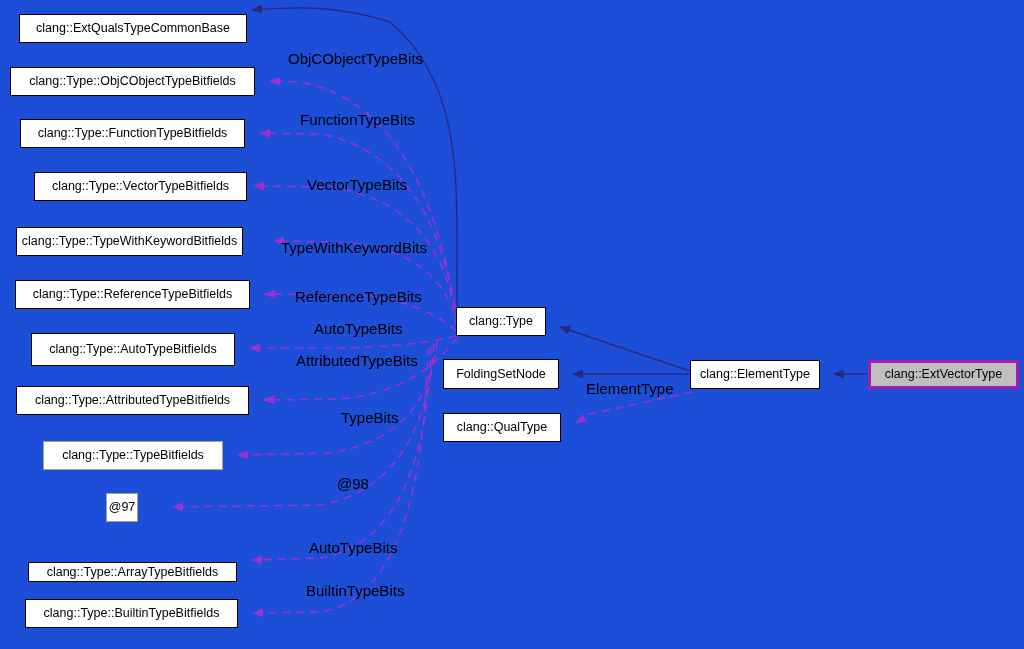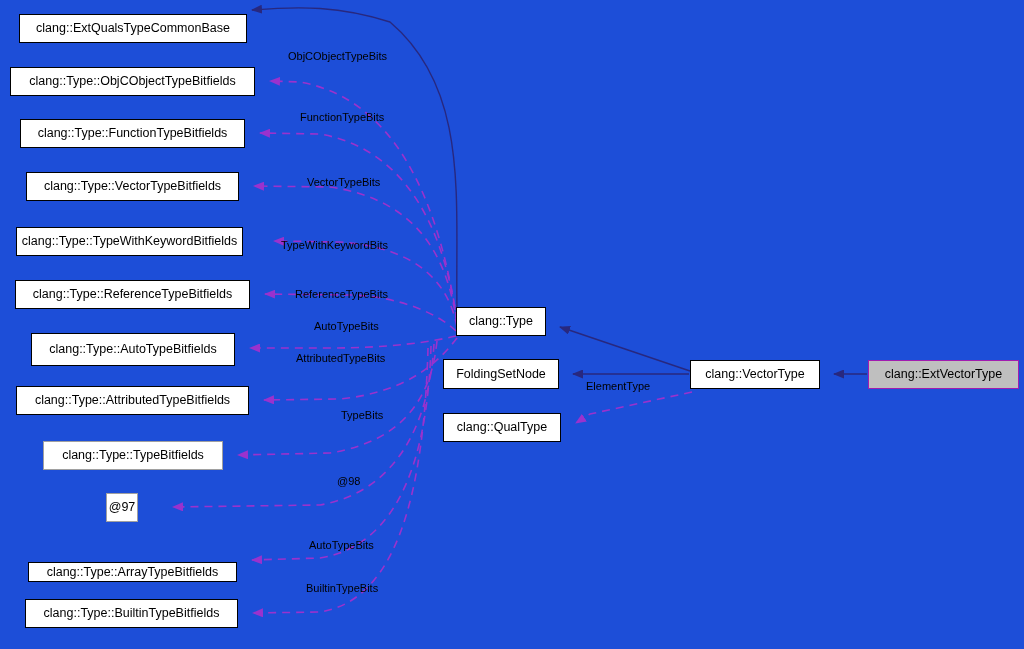--- a/index.html
+++ b/index.html
@@ -3,22 +3,22 @@
 <meta charset="utf-8">
 <style>
   html,body{margin:0;padding:0;background:#ffffff;}
   body{font-family:"Liberation Sans",sans-serif;}
   #diagram{position:relative;width:1024px;height:649px;background:#1d4ed8;overflow:hidden;}
   svg.edges{position:absolute;left:0;top:0;width:1024px;height:649px;}
   .node{position:absolute;box-sizing:border-box;background:#ffffff;border:1px solid #000000;
         display:flex;align-items:center;justify-content:center;
         font-size:12.5px;color:#000000;white-space:nowrap;line-height:1;}
   .node.grey-border{border:1px solid #a0a0a0;}
-  .node.highlight{background:#bfbfbf;border:1px solid #a21caf;}
-  .edge-label{position:absolute;font-size:11px;color:#000000;white-space:nowrap;
+  .node.highlight{background:#bfbfbf;border:3px solid #a21caf;}
+  .edge-label{position:absolute;font-size:15px;color:#000000;white-space:nowrap;
               line-height:1;background:transparent;}
 </style>
 </head>
 <body>
 
 <div id="diagram">
 
   <svg class="edges" viewBox="0 0 1024 649" xmlns="http://www.w3.org/2000/svg">
     <defs>
       <marker id="navy-arrow" markerWidth="11" markerHeight="9" refX="10" refY="4.5" orient="auto" markerUnits="userSpaceOnUse">
@@ -54,21 +54,21 @@
 
   <div class="node" style="left:19px;top:14px;width:228px;height:29px;">
     <span>clang::ExtQualsTypeCommonBase</span>
   </div>
   <div class="node" style="left:10px;top:67px;width:245px;height:29px;">
     <span>clang::Type::ObjCObjectTypeBitfields</span>
   </div>
   <div class="node" style="left:20px;top:119px;width:225px;height:29px;">
     <span>clang::Type::FunctionTypeBitfields</span>
   </div>
-  <div class="node" style="left:26px;top:172px;width:213px;height:29px;">
+  <div class="node" style="left:34px;top:172px;width:213px;height:29px;">
     <span>clang::Type::VectorTypeBitfields</span>
   </div>
   <div class="node" style="left:16px;top:227px;width:227px;height:29px;">
     <span>clang::Type::TypeWithKeywordBitfields</span>
   </div>
   <div class="node" style="left:15px;top:280px;width:235px;height:29px;">
     <span>clang::Type::ReferenceTypeBitfields</span>
   </div>
   <div class="node" style="left:31px;top:333px;width:204px;height:33px;">
     <span>clang::Type::AutoTypeBitfields</span>
@@ -92,21 +92,21 @@
   <div class="node" style="left:456px;top:307px;width:90px;height:29px;">
     <span>clang::Type</span>
   </div>
   <div class="node" style="left:443px;top:359px;width:116px;height:30px;">
     <span>FoldingSetNode</span>
   </div>
   <div class="node" style="left:443px;top:413px;width:118px;height:29px;">
     <span>clang::QualType</span>
   </div>
   <div class="node" style="left:690px;top:360px;width:130px;height:29px;">
-    <span>clang::VectorType</span>
+    <span>clang::ElementType</span>
   </div>
   <div class="node highlight" style="left:868px;top:360px;width:151px;height:29px;">
     <span>clang::ExtVectorType</span>
   </div>
 
   <div class="edge-label" style="left:288px;top:51px;">ObjCObjectTypeBits</div>
   <div class="edge-label" style="left:300px;top:112px;">FunctionTypeBits</div>
   <div class="edge-label" style="left:307px;top:177px;">VectorTypeBits</div>
   <div class="edge-label" style="left:281px;top:240px;">TypeWithKeywordBits</div>
   <div class="edge-label" style="left:295px;top:289px;">ReferenceTypeBits</div>

